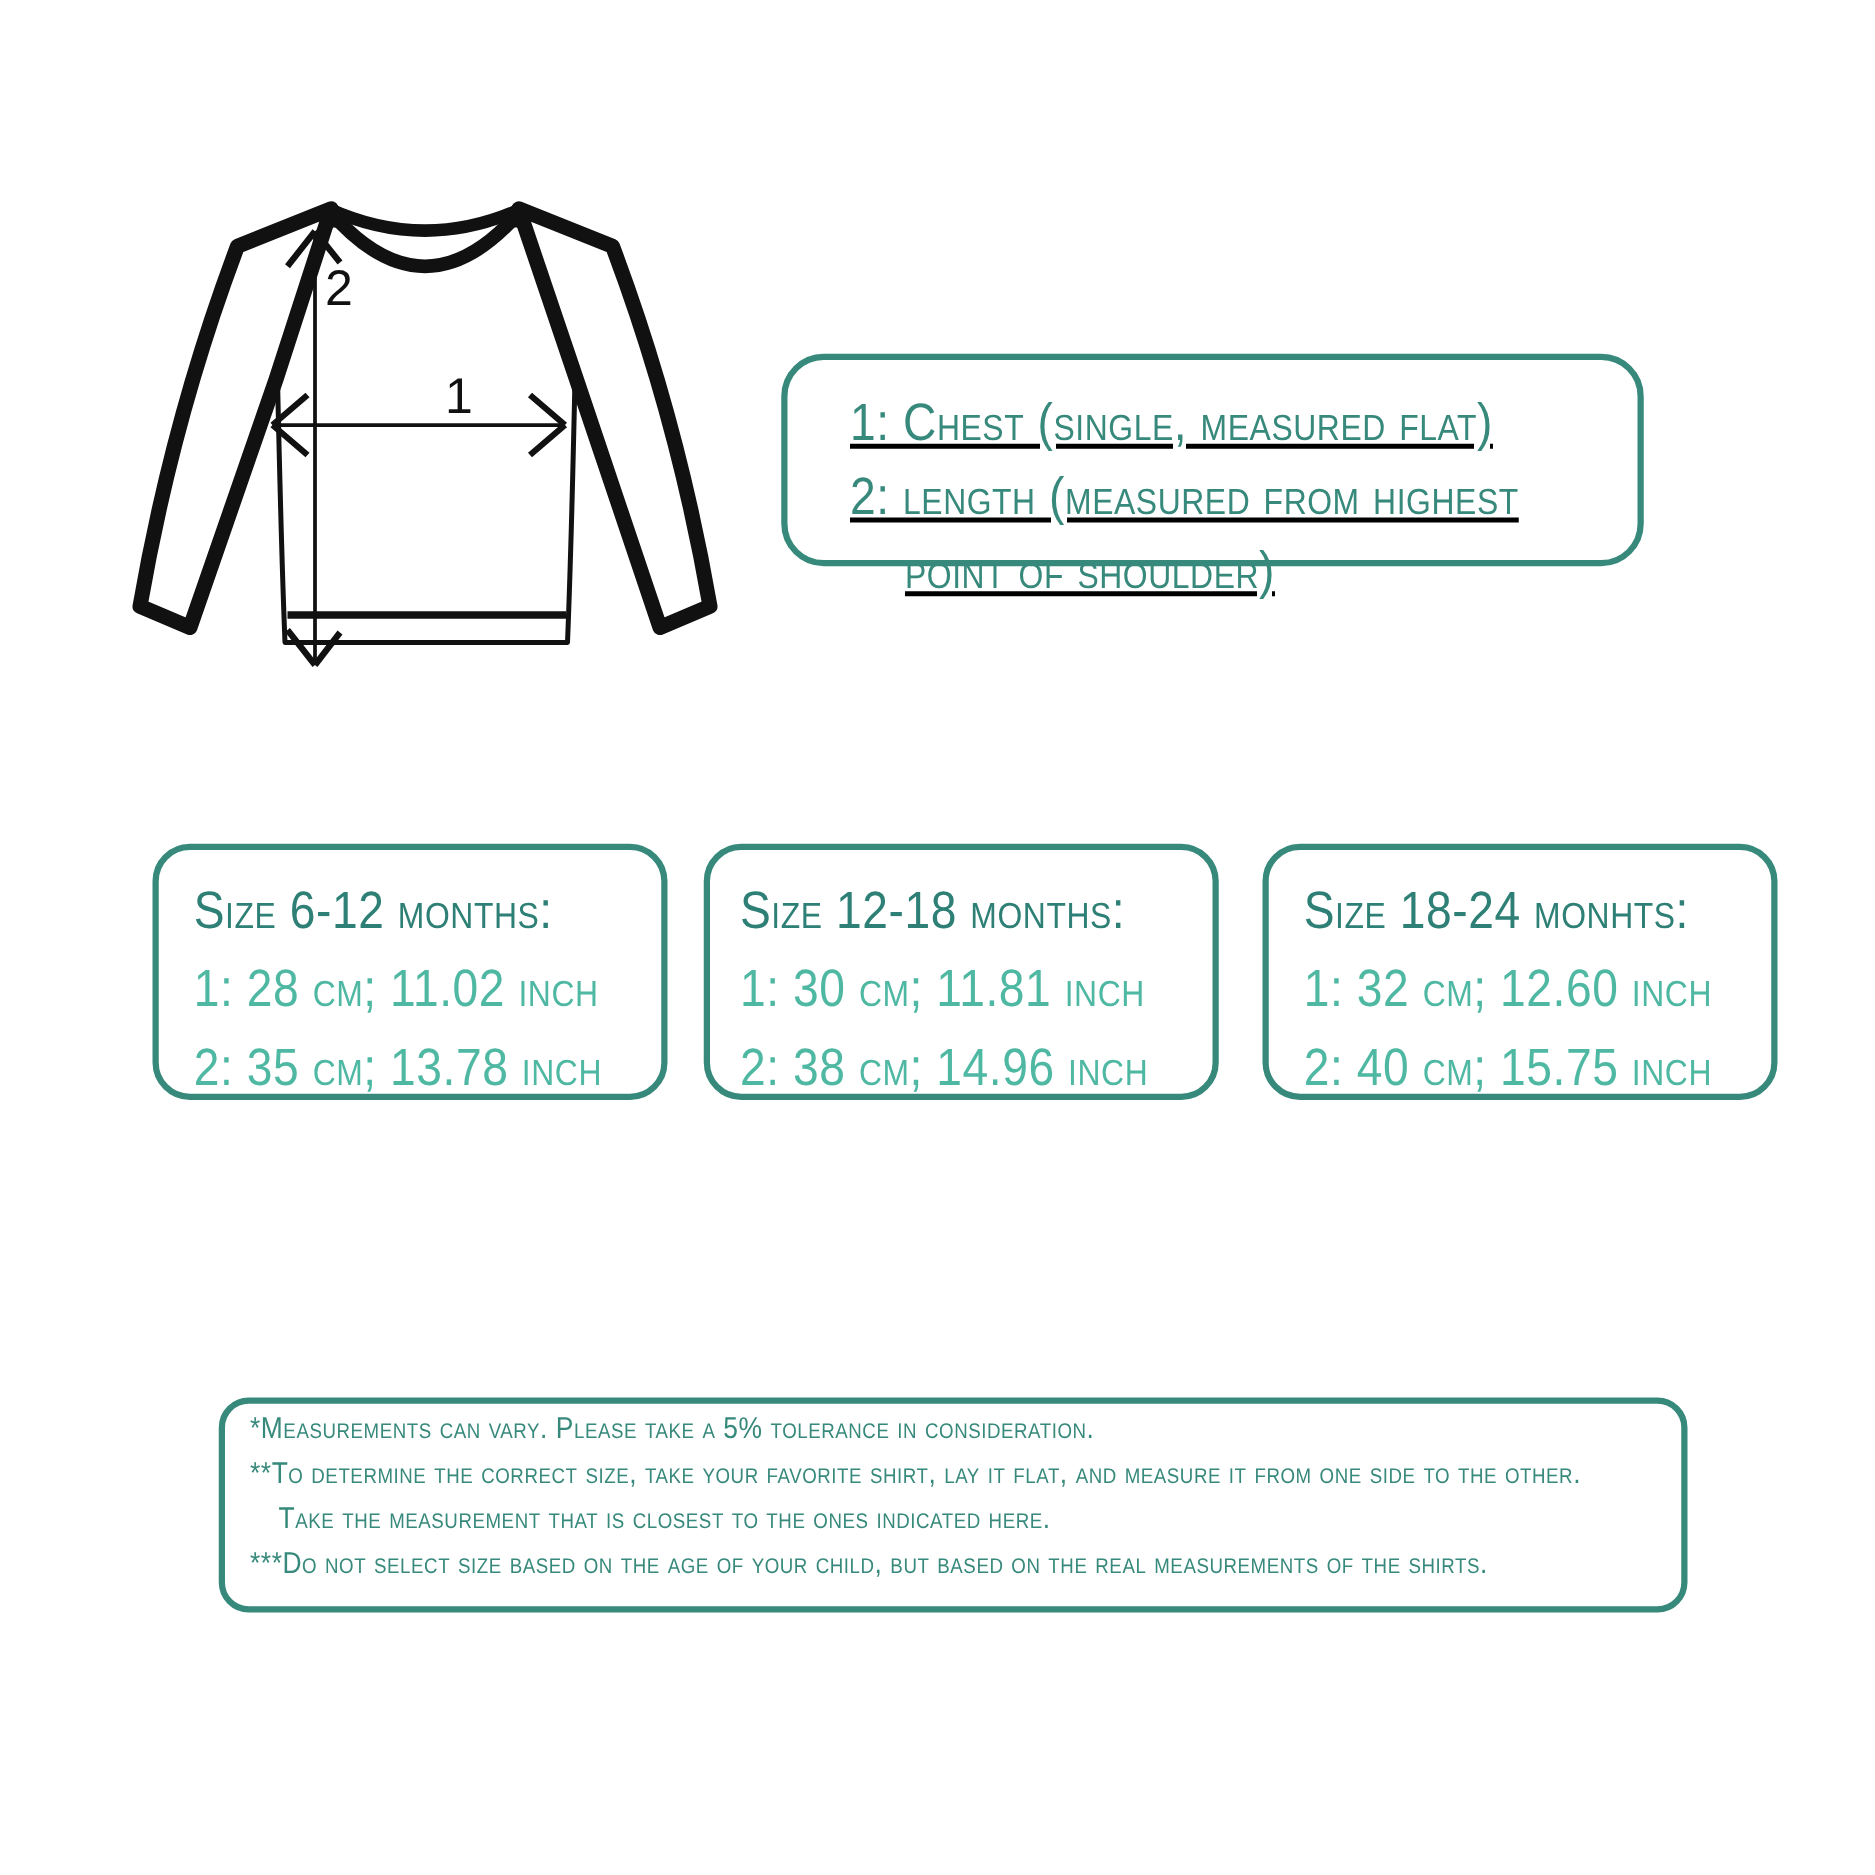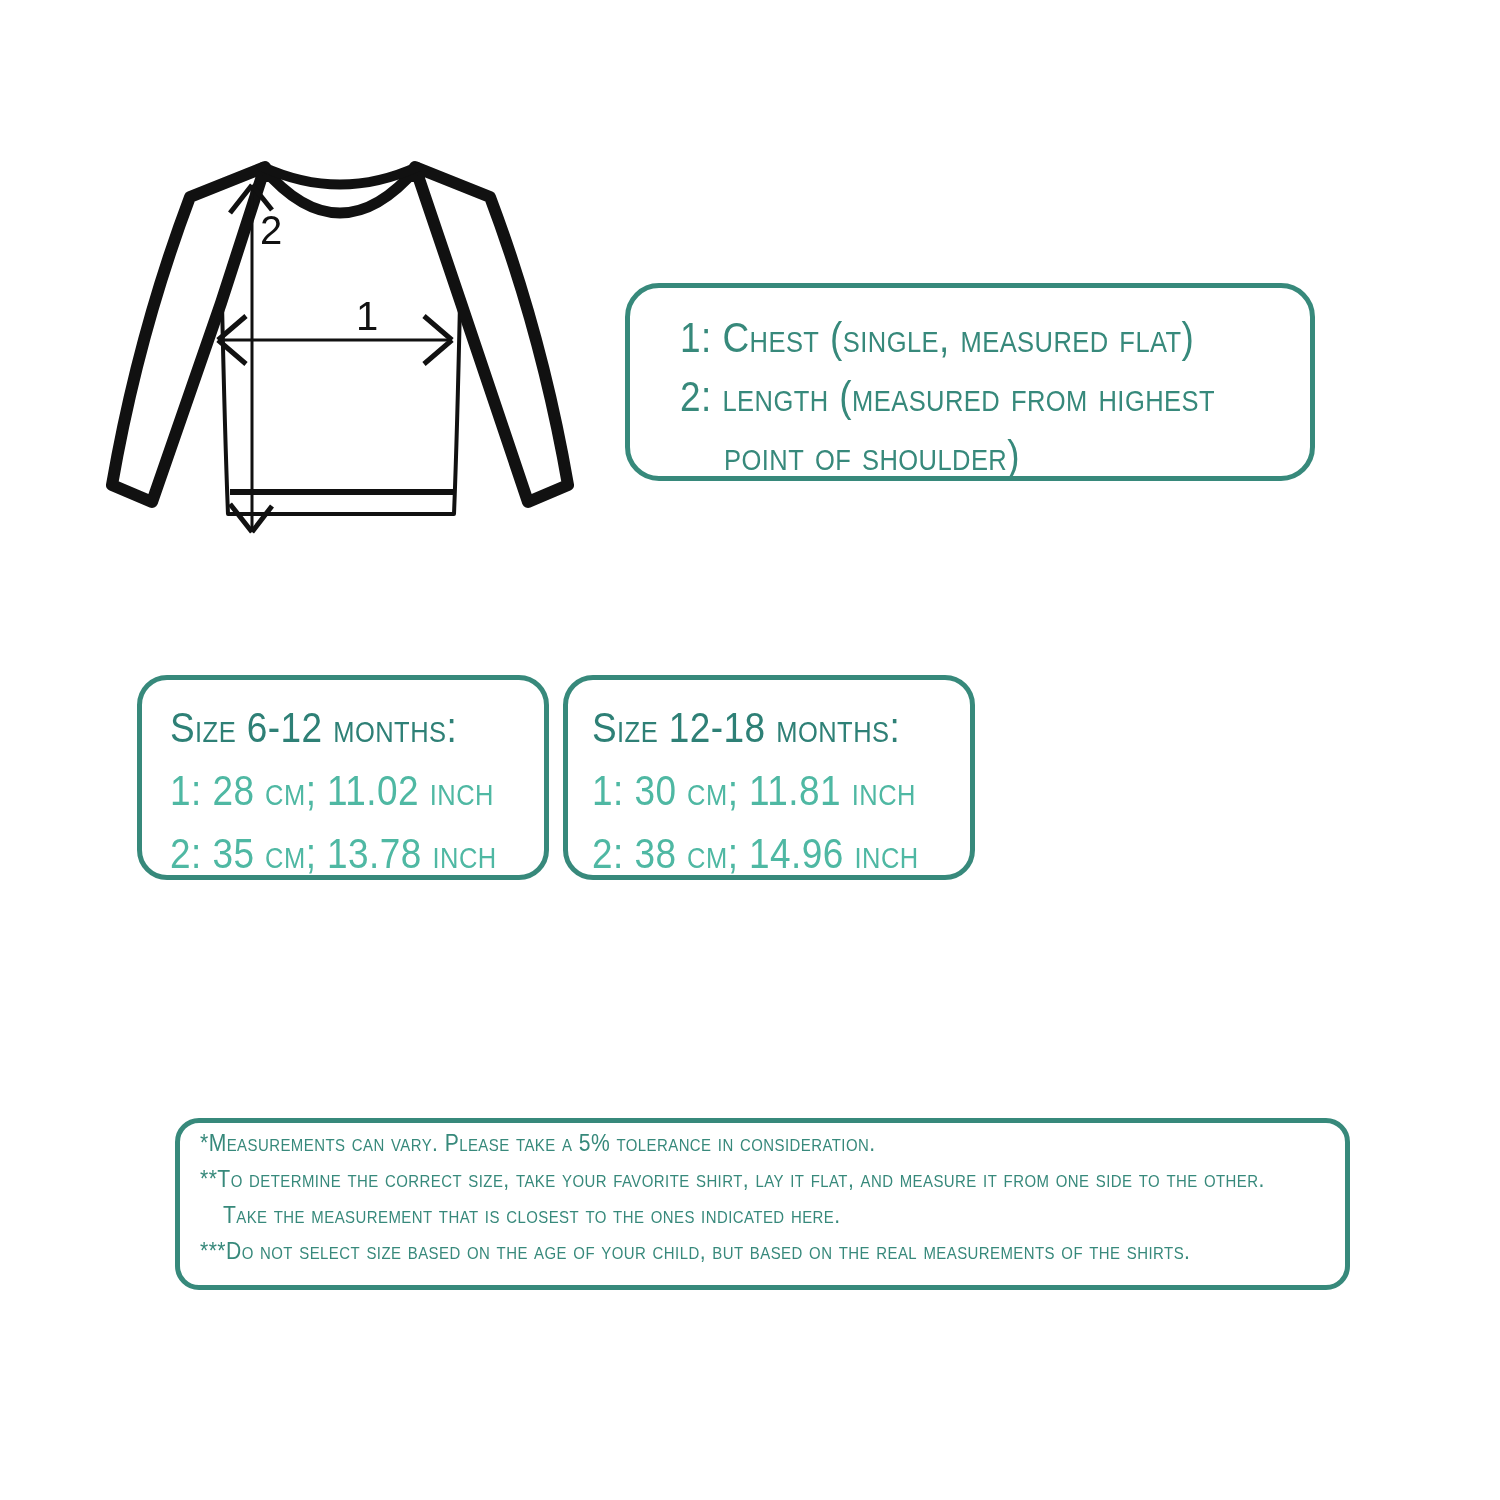--- a/index.html
+++ b/index.html
@@ -11,29 +11,29 @@
     position:absolute; background:#ffffff; box-sizing:border-box;
     border:5px solid #37897B;
   }
   .sc { font-variant: small-caps; letter-spacing:0.5px; }
   .condense { transform:scaleX(0.88); transform-origin:left top; width:113.6%; }
 
   
   .shirt { position:absolute; left:100px; top:140px; width:480px; height:420px; }
 
   
-  .legend { left:625px; top:283px; width:690px; height:198px; border-radius:34px; padding:20px 12px 0 50px; }
+  .legend { left:625px; top:283px; width:690px; height:170px; border-radius:34px; padding:20px 12px 0 50px;text-decoration:underline; }
   .legend .line { font-size:42px; line-height:59px; color:#37897B; white-space:nowrap; }
   .legend .indent { padding-left:50px; }
 
   
   .size-box { top:675px; width:412px; height:205px; border-radius:30px; padding:16px 0 0 28px; }
   .size-box .title { font-size:42px; line-height:63px; color:#2E8076; white-space:nowrap; }
   .size-box .meas  { font-size:42px; line-height:63px; color:#4FB8A3; white-space:nowrap; }
-  #size1 { left:122px;margin-left:15px; } #size2 { left:563px;padding-left:24px; } #size3 { left:1010px; }
+  #size1 { left:122px; } #size2 { left:563px;padding-left:24px; } #size3 { left:1010px; }
 
   
   .footer { left:175px; top:1118px; width:1175px; height:172px; border-radius:24px; padding:2px 0 0 20px; }
   .footer .fline { font-size:24px; line-height:36px; color:#37897B; white-space:nowrap; }
   .footer .indent { padding-left:26px; }
 </style>
 </head>
 <body>
 
 <div class="canvas">
@@ -84,20 +84,27 @@
   </div>
 
   <div class="box size-box" id="size2">
     <div class="condense">
       <div class="title sc">Size 12-18 months:</div>
       <div class="meas sc">1: 30 cm; 11.81 inch</div>
       <div class="meas sc">2: 38 cm; 14.96 inch</div>
     </div>
   </div>
 
+  <div class="box size-box" id="size3">
+    <div class="condense">
+      <div class="title sc">Size 18-24 monhts:</div>
+      <div class="meas sc">1: 32 cm; 12.60 inch</div>
+      <div class="meas sc">2: 40 cm; 15.75 inch</div>
+    </div>
+  </div>
 
   <div class="box footer">
     <div class="condense">
       <div class="fline sc">*Measurements can vary. Please take a 5% tolerance in consideration.</div>
       <div class="fline sc">**To determine the correct size, take your favorite shirt, lay it flat, and measure it from one side to the other.</div>
       <div class="fline sc indent">Take the measurement that is closest to the ones indicated here.</div>
       <div class="fline sc">***Do not select size based on the age of your child, but based on the real measurements of the shirts.</div>
     </div>
   </div>
 

